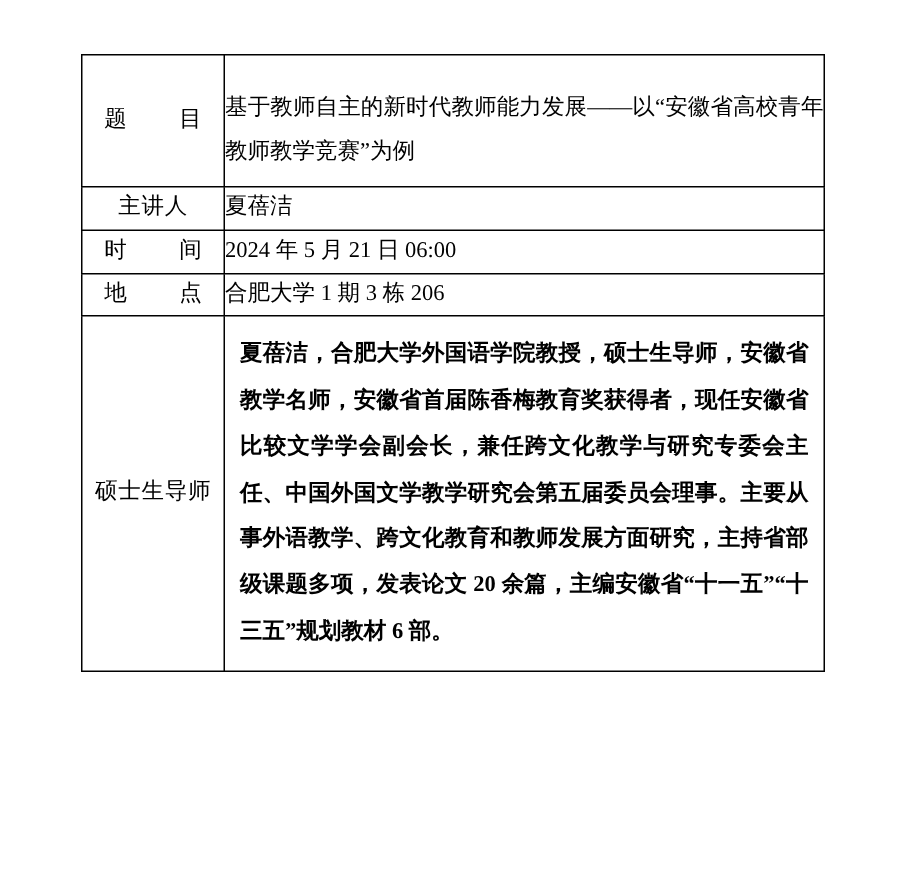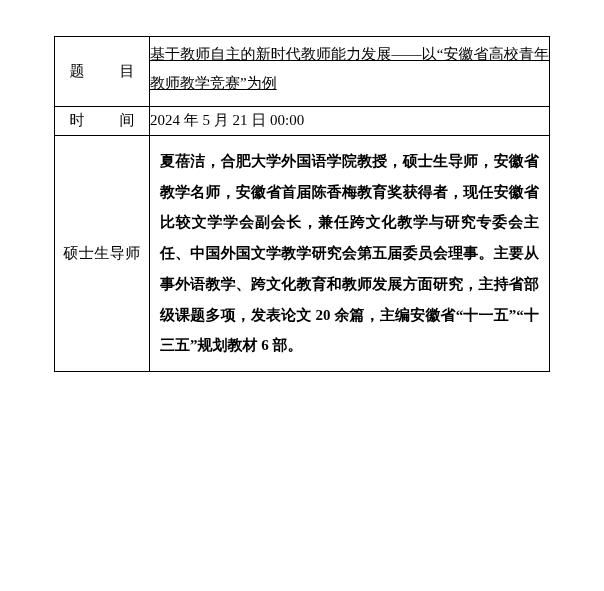--- a/index.html
+++ b/index.html
@@ -46,23 +46,22 @@
     padding-left: 10px;
   }
   .value-cell {
     font-size: 15px;
     padding: 7px 10px 7px 10px;
     line-height: 1.85;
     text-align: justify;
   }
   .row-title .value-cell {
     line-height: 1.9;
-    padding-top: 3px;
+    padding-top: 21px;
     padding-bottom: 9px;
-    text-decoration: underline;
   }
   .row-bio .label-cell {
     vertical-align: middle;
   }
   .row-bio .value-cell {
     line-height: 2.05;
     padding: 10px 10px 10px 10px;
   }
   .bio-text {
     display: block;
@@ -78,23 +77,35 @@
   <table class="doc-table">
     <tbody>
       <tr class="row-title">
         <td class="label-cell">
           <span class="spaced">题　目</span>
         </td>
         <td class="value-cell">基于教师自主的新时代教师能力发展——以“安徽省高校青年教师教学竞赛”为例</td>
       </tr>
       <tr>
         <td class="label-cell">
+          <span>主讲人</span>
+        </td>
+        <td class="value-cell">夏蓓洁</td>
+      </tr>
+      <tr>
+        <td class="label-cell">
           <span class="spaced">时　间</span>
         </td>
-        <td class="value-cell">2024 年 5 月 21 日 00:00</td>
+        <td class="value-cell">2024 年 5 月 21 日 06:00</td>
+      </tr>
+      <tr>
+        <td class="label-cell">
+          <span class="spaced">地　点</span>
+        </td>
+        <td class="value-cell">合肥大学 1 期 3 栋 206</td>
       </tr>
       <tr class="row-bio">
         <td class="label-cell">
           <span>硕士生导师</span>
         </td>
         <td class="value-cell">
           <span class="bio-text">夏蓓洁，合肥大学外国语学院教授，硕士生导师，安徽省教学名师，安徽省首届陈香梅教育奖获得者，现任安徽省比较文学学会副会长，兼任跨文化教学与研究专委会主任、中国外国文学教学研究会第五届委员会理事。主要从事外语教学、跨文化教育和教师发展方面研究，主持省部级课题多项，发表论文 20 余篇，主编安徽省“十一五”“十三五”规划教材 6 部。</span>
         </td>
       </tr>
     </tbody>

